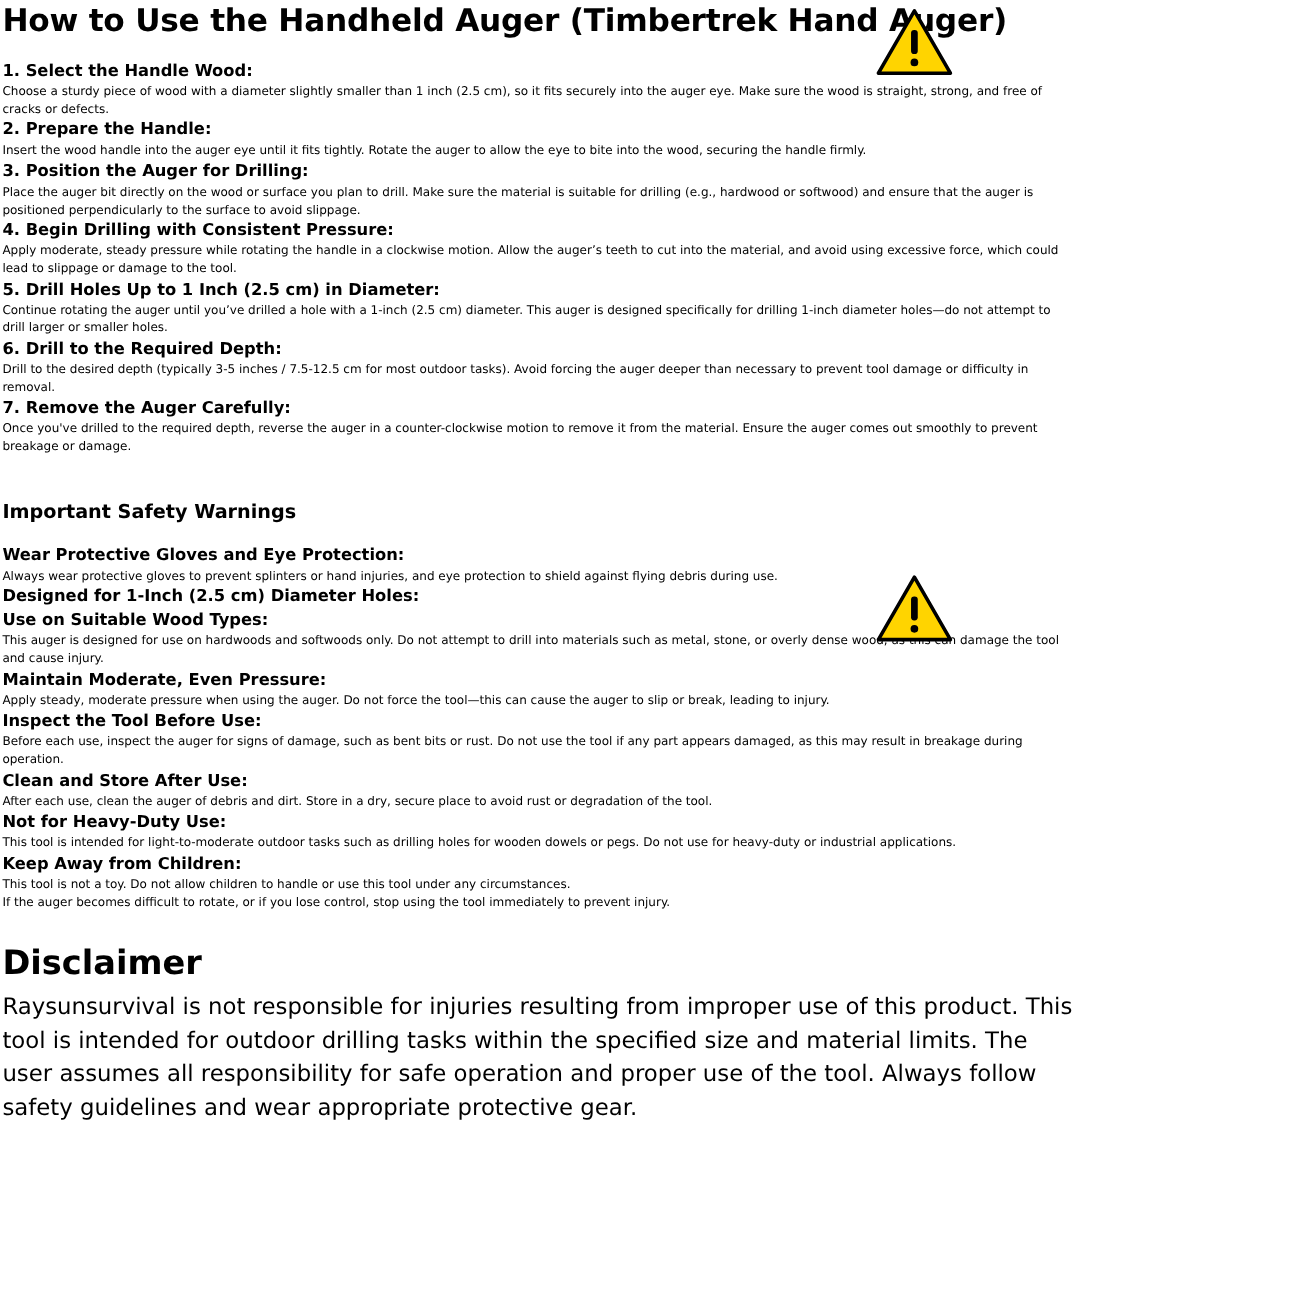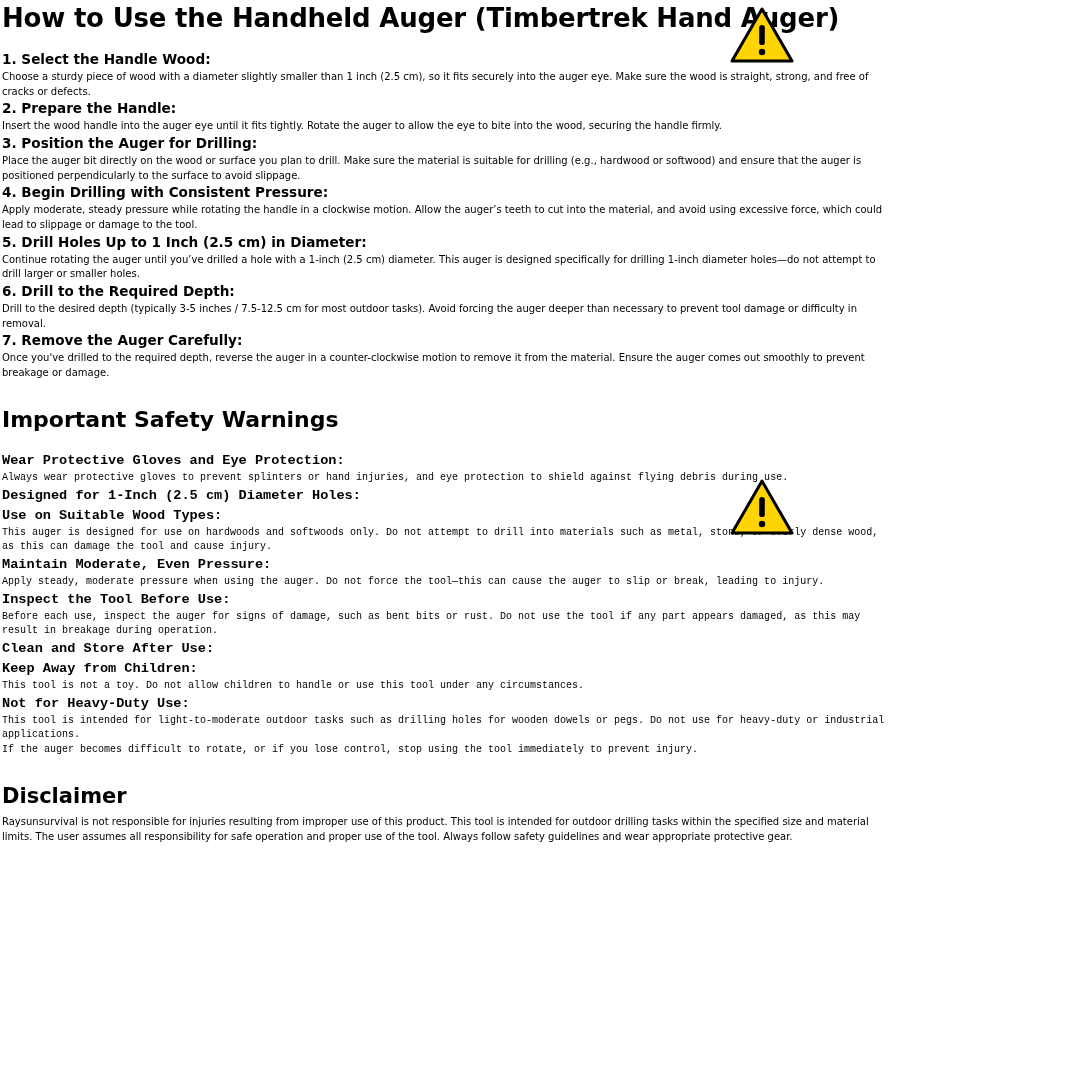--- a/index.html
+++ b/index.html
@@ -22,57 +22,57 @@
     width: 896px;
   }
   h1.doc-title {
     font-size: 26px;
     font-weight: bold;
     margin: 4px 0 16px 0;
     letter-spacing: -0.2px;
     line-height: 1.15;
   }
   h2.section-title {
-    font-size: 22px;
+    font-size: 16px;
     font-weight: bold;
-    margin: 26px 0 18px 0;
+    margin: 36px 0 18px 0;
     line-height: 1.2;
   }
   h2.disclaimer-title {
-    font-size: 21px;
+    font-size: 28px;
     font-weight: bold;
     margin: 26px 0 6px 0;
     line-height: 1.2;
   }
   .step-head, .warn-head {
     font-weight: bold;
     font-size: 13.6px;
     margin: 0;
   }
   .step-body, .warn-body {
     font-size: 10px;
     margin: 0 0 0 0;
   }
   .step-body { text-indent: 0; }
   .step-body::before { content: " "; }
   .block { margin: 0 0 0 0; }
   .disclaimer-body {
-    font-size: 10px;
+    font-size: 19px;
     margin: 0;
     max-width: 1060px;
   }
   .warning-icon {
     position: absolute;
     width: 64px;
     height: 58px;
   }
   .warning-icon.top { right: 102px; top: 2px; }
   .warning-icon.mid { right: 102px; top: 474px; }
   .steps-wrap { max-width: 1076px; }
-  .warn-wrap { max-width: 1076px; font-family: Liberation Mono, monospace; }
+  .warn-wrap { max-width: 1076px; }
 </style>
 </head>
 <body>
 
 <div class="page">
 
   <span class="warning-icon top">
     <svg viewBox="0 0 64 58" width="64" height="58" aria-hidden="true">
       <polygon points="32,3 62,55 2,55" fill="#ffd400" stroke="#000000" stroke-width="3" stroke-linejoin="round"></polygon>
       <rect x="29.2" y="19" width="5.6" height="20" rx="2.6" fill="#000000"></rect>
@@ -152,30 +152,31 @@
       <div class="warn-body">Apply steady, moderate pressure when using the auger. Do not force the tool—this can cause the auger to slip or break, leading to injury.</div>
     </div>
 
     <div class="block">
       <div class="warn-head">Inspect the Tool Before Use:</div>
       <div class="warn-body">Before each use, inspect the auger for signs of damage, such as bent bits or rust. Do not use the tool if any part appears damaged, as this may result in breakage during operation.</div>
     </div>
 
     <div class="block">
       <div class="warn-head">Clean and Store After Use:</div>
+      <div class="warn-body">After each use, clean the auger of debris and dirt. Store in a dry, secure place to avoid rust or degradation of the tool.</div>
+    </div>
+
+    <div class="block">
+      <div class="warn-head">Not for Heavy-Duty Use:</div>
+      <div class="warn-body">This tool is intended for light-to-moderate outdoor tasks such as drilling holes for wooden dowels or pegs. Do not use for heavy-duty or industrial applications.</div>
     </div>
 
     <div class="block">
       <div class="warn-head">Keep Away from Children:</div>
       <div class="warn-body">This tool is not a toy. Do not allow children to handle or use this tool under any circumstances.</div>
-    </div>
-
-    <div class="block">
-      <div class="warn-head">Not for Heavy-Duty Use:</div>
-      <div class="warn-body">This tool is intended for light-to-moderate outdoor tasks such as drilling holes for wooden dowels or pegs. Do not use for heavy-duty or industrial applications.</div>
     </div>
 
     <div class="block">
       <div class="warn-body">If the auger becomes difficult to rotate, or if you lose control, stop using the tool immediately to prevent injury.</div>
     </div>
 
   </div>
 
   <h2 class="disclaimer-title">Disclaimer</h2>
   <div class="disclaimer-body">Raysunsurvival is not responsible for injuries resulting from improper use of this product. This tool is intended for outdoor drilling tasks within the specified size and material limits. The user assumes all responsibility for safe operation and proper use of the tool. Always follow safety guidelines and wear appropriate protective gear.</div>

